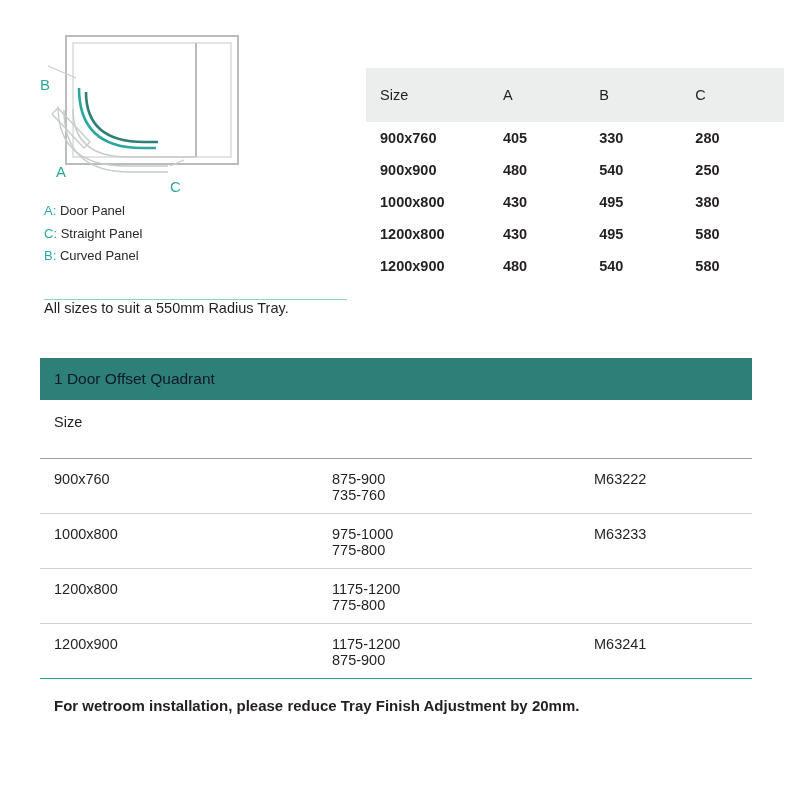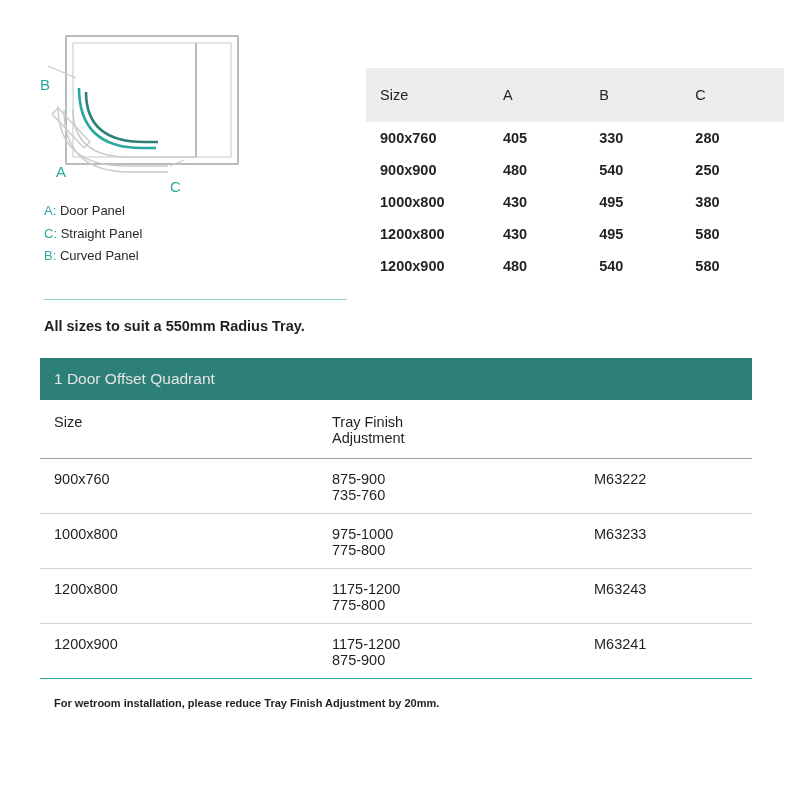--- a/index.html
+++ b/index.html
@@ -52,23 +52,23 @@
     left: 44px;
     top: 299px;
     width: 303px;
     height: 1px;
     background: #8fd3ce;
   }
 
   .radius-note {
     position: absolute;
     left: 44px;
-    top: 318px;
-    font-size: 14.5px;
-    font-weight: bold;
+    top: 300px;
+    font-size: 14.5px;
+    font-weight: normal;
     color: #231f20;
   }
 
   
   .dim-table {
     position: absolute;
     left: 366px;
     top: 68px;
     width: 418px;
     border-collapse: collapse;
@@ -95,21 +95,21 @@
 
   
   .order-table {
     position: absolute;
     left: 40px;
     top: 358px;
     width: 712px;
   }
   .ot-header {
     background: #2d8078;
-    color: #e5e5e5;
+    color: #0f172a;
     height: 42px;
     line-height: 42px;
     padding-left: 14px;
     font-size: 15.5px;
   }
   .ot-subhead {
     display: flex;
     padding: 14px 0 0 0;
     font-size: 14.5px;
     color: #231f20;
@@ -126,21 +126,21 @@
   .col-size { width: 292px; padding-left: 14px; box-sizing: border-box; }
   .col-tray { width: 262px; }
   .col-code { width: 158px; }
   .sub-line2 { display: block; }
   .ot-bottom-rule {
     border-top: 1.5px solid #2aa8a0;
     margin-top: 0;
   }
   .ot-footnote {
     padding: 18px 0 0 14px;
-    font-size: 11px;
+    font-size: 15px;
     font-weight: bold;
     color: #231f20;
   }
 </style>
 </head>
 <body>
 
 <div class="top-area">
 
   <div class="diagram">
@@ -233,24 +233,20 @@
       </tr>
     </tbody>
   </table>
 </div>
 
 <div class="order-table">
   <div class="ot-header">1 Door Offset Quadrant</div>
 
   <div class="ot-subhead">
     <div class="col-size">Size</div>
-    <div class="col-tray">
-      <span>Tray Finish</span>
-      <span class="sub-line2">Adjustment</span>
-    </div>
   </div>
 
   <div class="ot-row first">
     <div class="col-size">900x760</div>
     <div class="col-tray">
       <span>875-900</span>
       <span class="sub-line2">735-760</span>
     </div>
     <div class="col-code">M63222</div>
   </div>
@@ -263,21 +259,20 @@
     </div>
     <div class="col-code">M63233</div>
   </div>
 
   <div class="ot-row">
     <div class="col-size">1200x800</div>
     <div class="col-tray">
       <span>1175-1200</span>
       <span class="sub-line2">775-800</span>
     </div>
-    <div class="col-code">M63243</div>
   </div>
 
   <div class="ot-row">
     <div class="col-size">1200x900</div>
     <div class="col-tray">
       <span>1175-1200</span>
       <span class="sub-line2">875-900</span>
     </div>
     <div class="col-code">M63241</div>
   </div>

